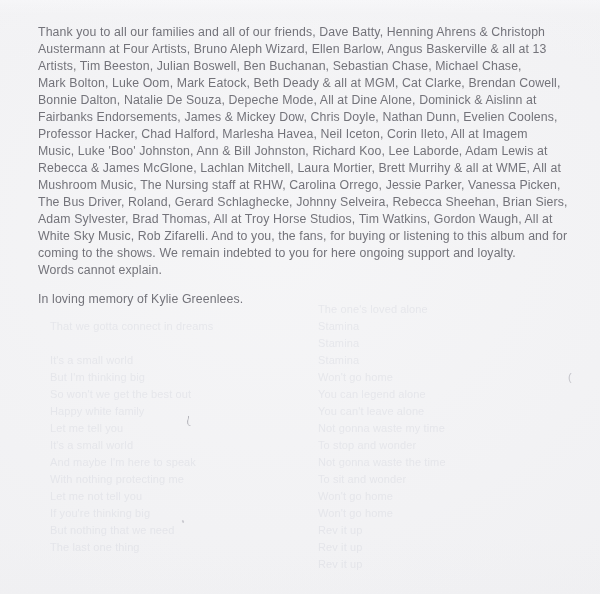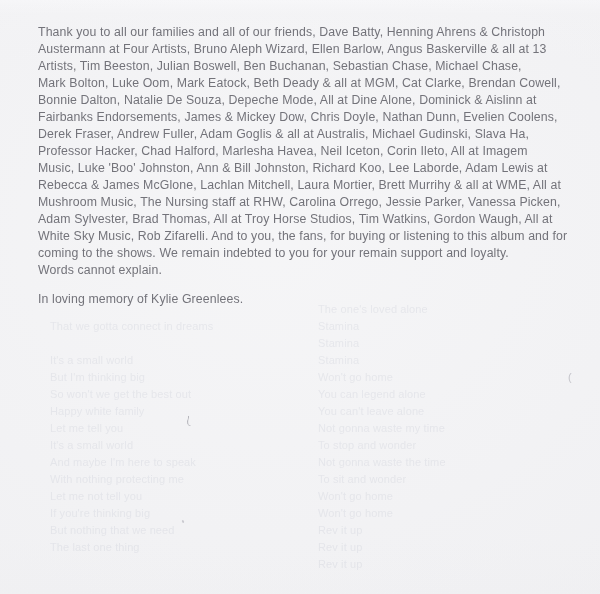--- a/index.html
+++ b/index.html
@@ -113,28 +113,28 @@
     </div>
 
   <div class="credits">
     <div>
         <div class="credits-line">Thank you to all our families and all of our friends, Dave Batty, Henning Ahrens &amp; Christoph</div>
         <div class="credits-line">Austermann at Four Artists, Bruno Aleph Wizard, Ellen Barlow, Angus Baskerville &amp; all at 13</div>
         <div class="credits-line">Artists, Tim Beeston, Julian Boswell, Ben Buchanan, Sebastian Chase, Michael Chase,</div>
         <div class="credits-line">Mark Bolton, Luke Oom, Mark Eatock, Beth Deady &amp; all at MGM, Cat Clarke, Brendan Cowell,</div>
         <div class="credits-line">Bonnie Dalton, Natalie De Souza, Depeche Mode, All at Dine Alone, Dominick &amp; Aislinn at</div>
         <div class="credits-line">Fairbanks Endorsements, James &amp; Mickey Dow, Chris Doyle, Nathan Dunn, Evelien Coolens,</div>
-        <div class="credits-line">Derek Fraser, Andrew Fuller, Adam Goglis &amp; all at Australis, Michael Gudinski, Slava Ha,</div>
         <div class="credits-line">Professor Hacker, Chad Halford, Marlesha Havea, Neil Iceton, Corin Ileto, All at Imagem</div>
         <div class="credits-line">Music, Luke 'Boo' Johnston, Ann &amp; Bill Johnston, Richard Koo, Lee Laborde, Adam Lewis at</div>
         <div class="credits-line">Rebecca &amp; James McGlone, Lachlan Mitchell, Laura Mortier, Brett Murrihy &amp; all at WME, All at</div>
         <div class="credits-line">Mushroom Music, The Nursing staff at RHW, Carolina Orrego, Jessie Parker, Vanessa Picken,</div>
+        <div class="credits-line">The Bus Driver, Roland, Gerard Schlaghecke, Johnny Selveira, Rebecca Sheehan, Brian Siers,</div>
         <div class="credits-line">Adam Sylvester, Brad Thomas, All at Troy Horse Studios, Tim Watkins, Gordon Waugh, All at</div>
         <div class="credits-line">White Sky Music, Rob Zifarelli. And to you, the fans, for buying or listening to this album and for</div>
-        <div class="credits-line">coming to the shows. We remain indebted to you for your remain support and loyalty.</div>
+        <div class="credits-line">coming to the shows. We remain indebted to you for here ongoing support and loyalty.</div>
         <div class="credits-line">Words cannot explain.</div>
       </div>
     <div class="memorial">In loving memory of Kylie Greenlees.</div>
   </div>
 
   <div class="speck-squiggle"></div>
   <div class="speck-dot"></div>
   <div class="speck-paren">(</div>
 
 </div>

